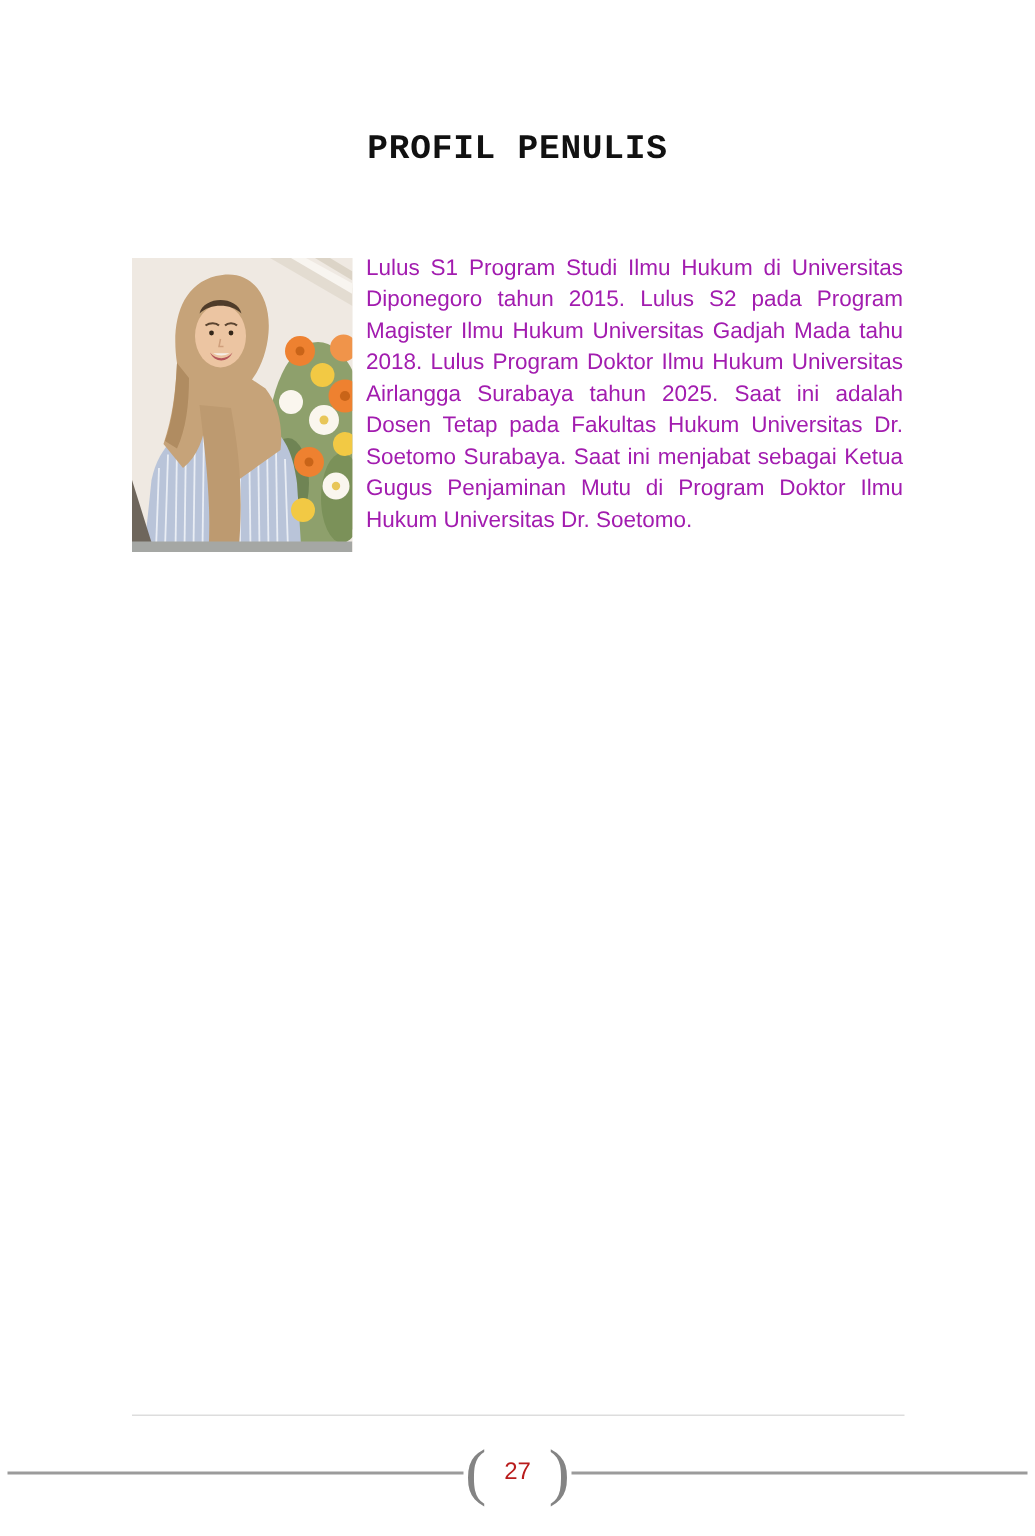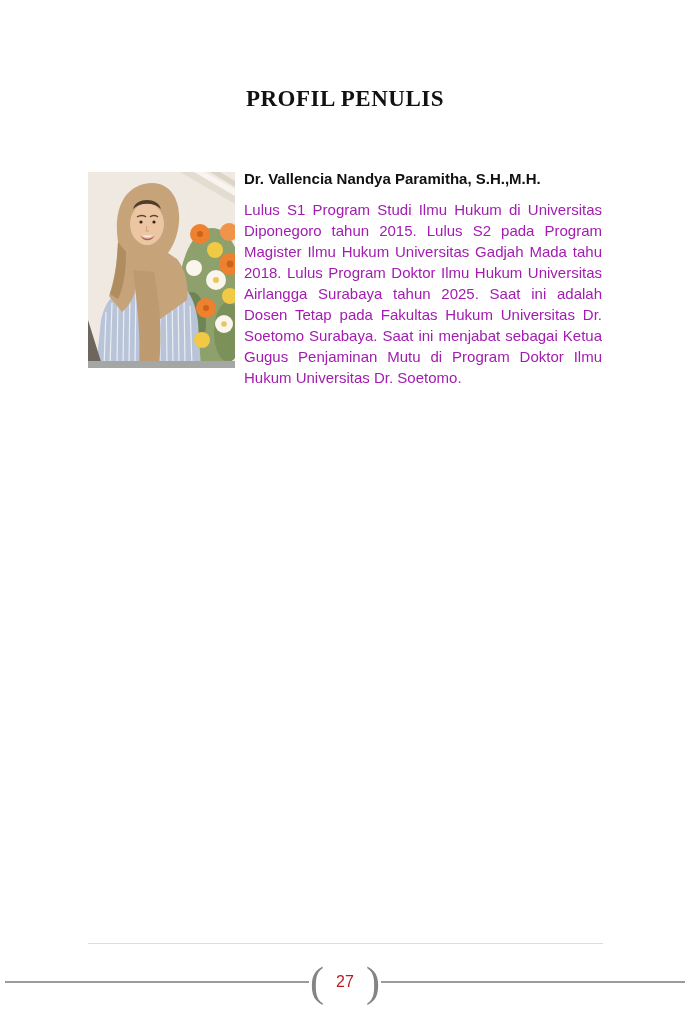--- a/index.html
+++ b/index.html
@@ -17,21 +17,21 @@
     overflow: hidden;
   }
   .title {
     margin: 0;
     padding-top: 86px;
     text-align: center;
     font-size: 23px;
     font-weight: bold;
     letter-spacing: 0.5px;
     color: #111111;
-    font-family: Liberation Serif, serif;
+    font-family: Liberation Mono, monospace;
   }
   .content {
     margin: 56px 88px 0 88px;
     color: #1c1c1c;
   }
   .photo {
     float: left;
     width: 147px;
     height: 196px;
     margin: 4px 9px 4px 0;
@@ -177,21 +177,20 @@
 
         <path d="M52,63 C56,68 63,68 67,63 C64,70 55,70 52,63 Z" fill="#b5565c"></path>
         <path d="M54,63.5 C58,65.5 61,65.5 65,63.5 Z" fill="#f6efe8"></path>
 
         <path d="M0,148 L15,196 L0,196 Z" fill="#6e665c"></path>
 
         <rect x="0" y="189" width="147" height="7" fill="#a5a7a4"></rect>
       </svg>
     </div>
 
-    <p class="author-name">Dr. Vallencia Nandya Paramitha, S.H.,M.H.</p>
     <p class="author-bio">Lulus S1 Program Studi Ilmu Hukum di Universitas Diponegoro tahun 2015. Lulus S2 pada Program Magister Ilmu Hukum Universitas Gadjah Mada tahu 2018. Lulus Program Doktor Ilmu Hukum Universitas Airlangga Surabaya tahun 2025. Saat ini adalah Dosen Tetap pada Fakultas Hukum Universitas Dr. Soetomo Surabaya. Saat ini menjabat sebagai Ketua Gugus Penjaminan Mutu di Program Doktor Ilmu Hukum Universitas Dr. Soetomo.</p>
 
   </div>
 
   <div class="footer-thin-rule"></div>
 
   <div class="footer-line">
     <span class="fline"></span>
     <span class="bracket">(</span>
     <span class="pagenum">27</span>

